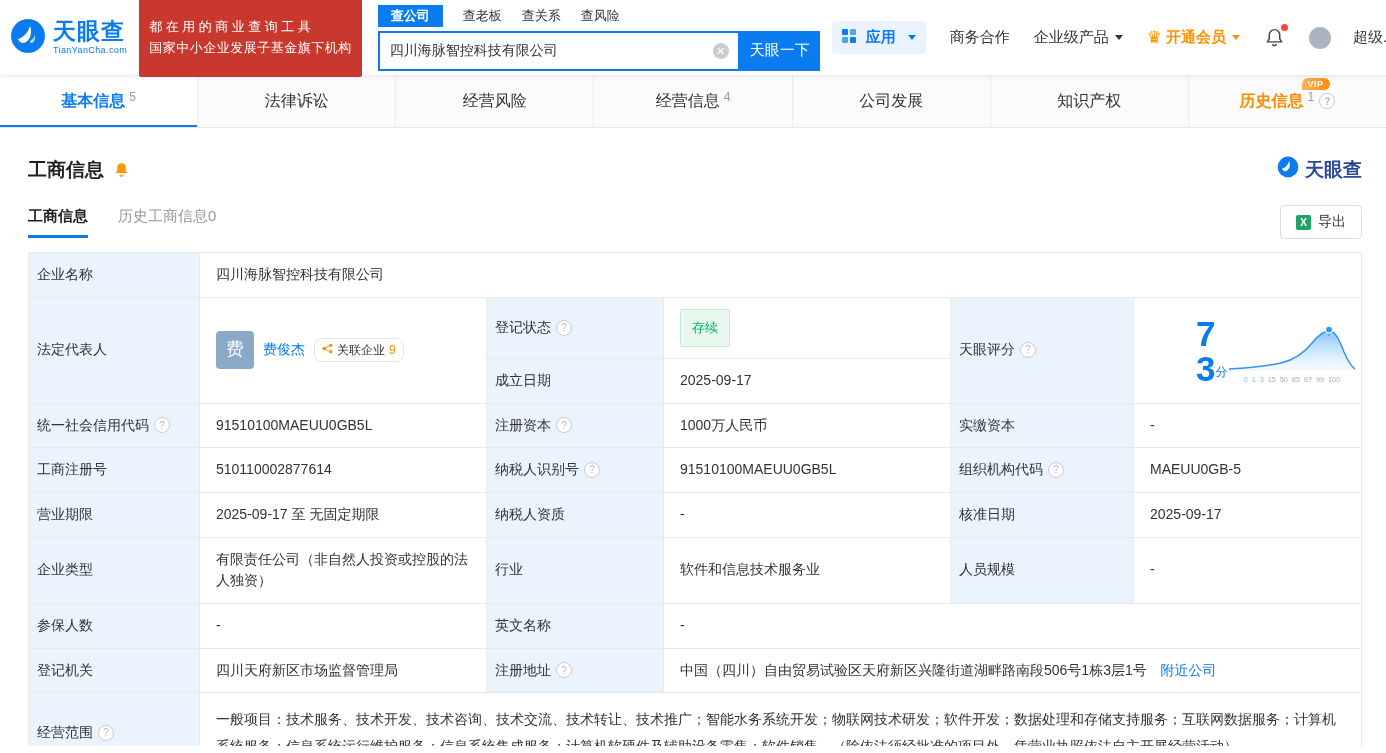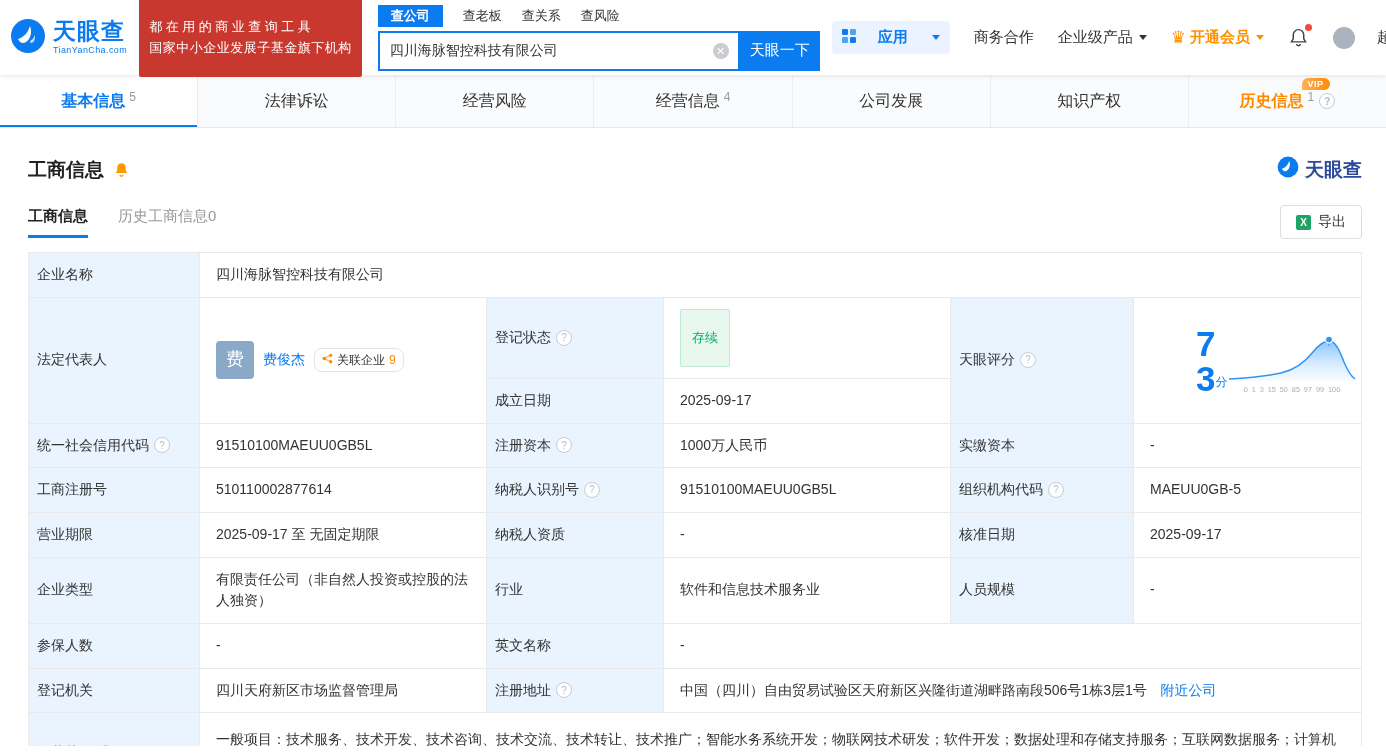--- a/index.html
+++ b/index.html
@@ -18,21 +18,21 @@
   .search-block{display:flex;flex-direction:column;margin-left:4px;flex:0 0 auto;}
   .search-tabs{display:flex;align-items:center;gap:20px;font-size:13px;margin-bottom:4px;height:22px;}
   .stab{color:#333;cursor:pointer;}
   .stab.active{background:#0a7cf0;color:#fff;padding:2px 13px;font-weight:600;}
   .search-row{display:flex;}
   .search-input-wrap{position:relative;width:362px;height:40px;border:2px solid #0a7cf0;box-sizing:border-box;display:flex;align-items:center;background:#fff;}
   .search-input{border:none;outline:none;flex:1;font-size:14px;padding:0 32px 0 10px;color:#333;font-family:inherit;background:transparent;}
   .clear-icon{position:absolute;right:9px;width:16px;height:16px;border-radius:50%;background:#c9ccd1;color:#fff;font-size:11px;line-height:16px;text-align:center;cursor:pointer;}
   .search-btn{width:80px;height:40px;background:#0a7cf0;color:#fff;font-size:15px;border:none;cursor:pointer;font-family:inherit;}
   .top-menu{margin-left:auto;display:flex;align-items:center;gap:24px;font-size:15px;color:#333;white-space:nowrap;}
-  .menu-apps{display:flex;align-items:center;gap:22px;background:#eaf3ff;color:#0a7cf0;padding:7px 10px;border-radius:4px;font-weight:600;cursor:pointer;}
+  .menu-apps{display:flex;align-items:center;gap:10px;background:#eaf3ff;color:#0a7cf0;padding:7px 10px;border-radius:4px;font-weight:600;cursor:pointer;}
   .menu-item{cursor:pointer;display:flex;align-items:center;gap:4px;}
   .caret{width:0;height:0;border-left:4px solid transparent;border-right:4px solid transparent;border-top:5px solid currentColor;display:inline-block;margin-left:2px;}
   .menu-vip{color:#ff9000;display:flex;align-items:center;gap:4px;font-weight:600;cursor:pointer;}
   .crown{font-size:17px;line-height:1;}
   .bell-wrap{position:relative;cursor:pointer;display:flex;align-items:center;}
   .red-dot{position:absolute;top:-3px;right:-3px;width:7px;height:7px;border-radius:50%;background:#f5483b;}
   .user-menu{display:flex;align-items:center;gap:22px;cursor:pointer;}
   .user-avatar{width:22px;height:22px;border-radius:50%;background:#aab4bf;display:inline-block;}
 
   
@@ -62,21 +62,21 @@
   .info-table{width:100%;border-collapse:collapse;margin-top:13px;font-size:14px;color:#333;table-layout:fixed;}
   .info-table td{border:1px solid #e9e9e9;padding:11px 16px;vertical-align:middle;line-height:1.55;word-break:break-all;}
   td.lbl{background:#e9f4ff;color:#333;padding-left:8px;}
   .lbl-inner{display:flex;align-items:center;}
   .dash{color:#333;}
   .rep{display:flex;align-items:center;gap:9px;}
   .avatar{width:38px;height:38px;border-radius:4px;background:#8aa9c9;color:#fff;font-size:18px;display:flex;align-items:center;justify-content:center;flex:0 0 auto;cursor:pointer;}
   .link{color:#0a7cf0;cursor:pointer;text-decoration:none;}
   .related-badge{display:inline-flex;align-items:center;gap:4px;border:1px solid #e5e5e5;border-radius:8px;padding:2px 7px;font-size:12px;color:#333;cursor:pointer;background:#fff;}
   .related-cnt{color:#ff8a00;}
-  .status-badge{display:inline-block;background:#e8f8ef;color:#00b365;padding:18px 11px;border-radius:2px;font-size:13px;border:1px solid rgba(0,179,101,.18);}
+  .status-badge{display:inline-block;background:#e8f8ef;color:#00b365;padding:8px 11px;border-radius:2px;font-size:13px;border:1px solid rgba(0,179,101,.18);}
   .score-cell{padding:4px 10px 2px 14px !important;}
   .score-wrap{display:flex;align-items:flex-end;gap:0;margin-left:48px;}
   .score-num{color:#0a7cf0;font-size:35px;font-weight:700;line-height:1;}
   .score-unit{color:#0a7cf0;font-size:12px;align-self:flex-end;margin-bottom:5px;}
   .score-chart{margin-left:auto;display:flex;flex-direction:column;width:130px;}
   .score-axis{font-size:8px;color:#a8b0ba;word-spacing:2px;white-space:nowrap;text-align:center;transform:scale(.92);transform-origin:center;}
   .scope-val{line-height:1.9 !important;padding:13px 16px !important;}
 </style>
 </head>
 <body>

